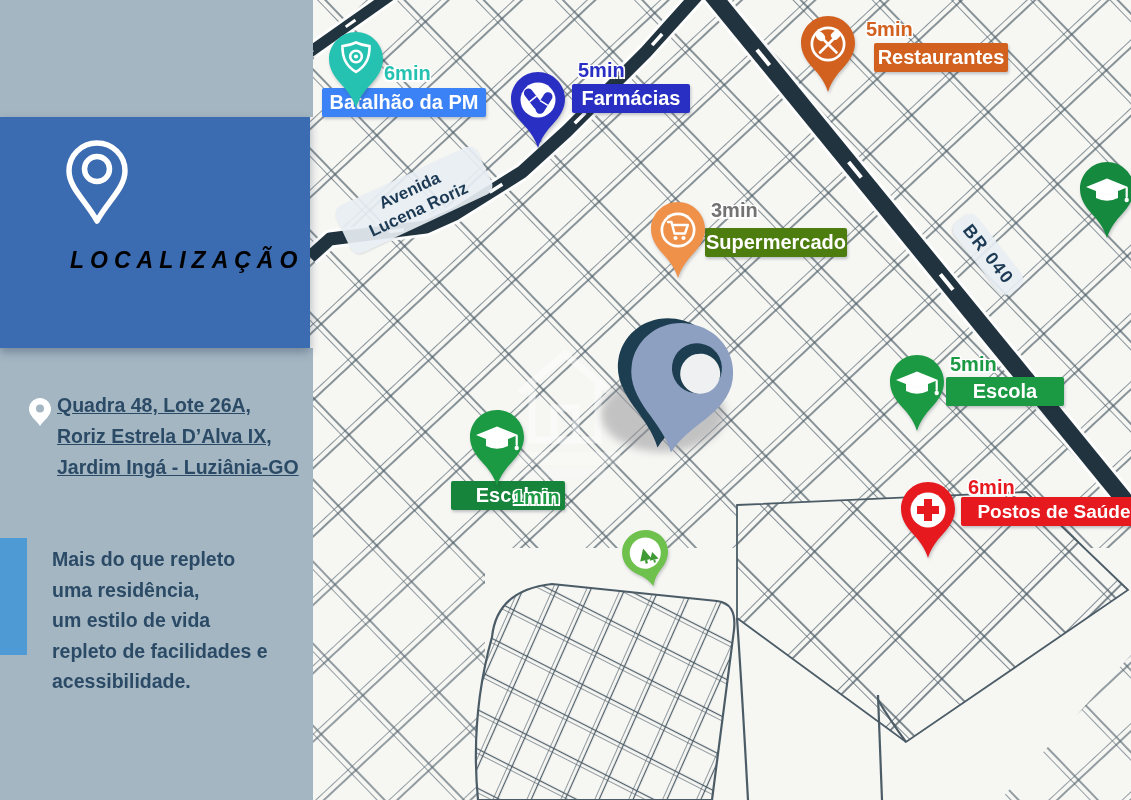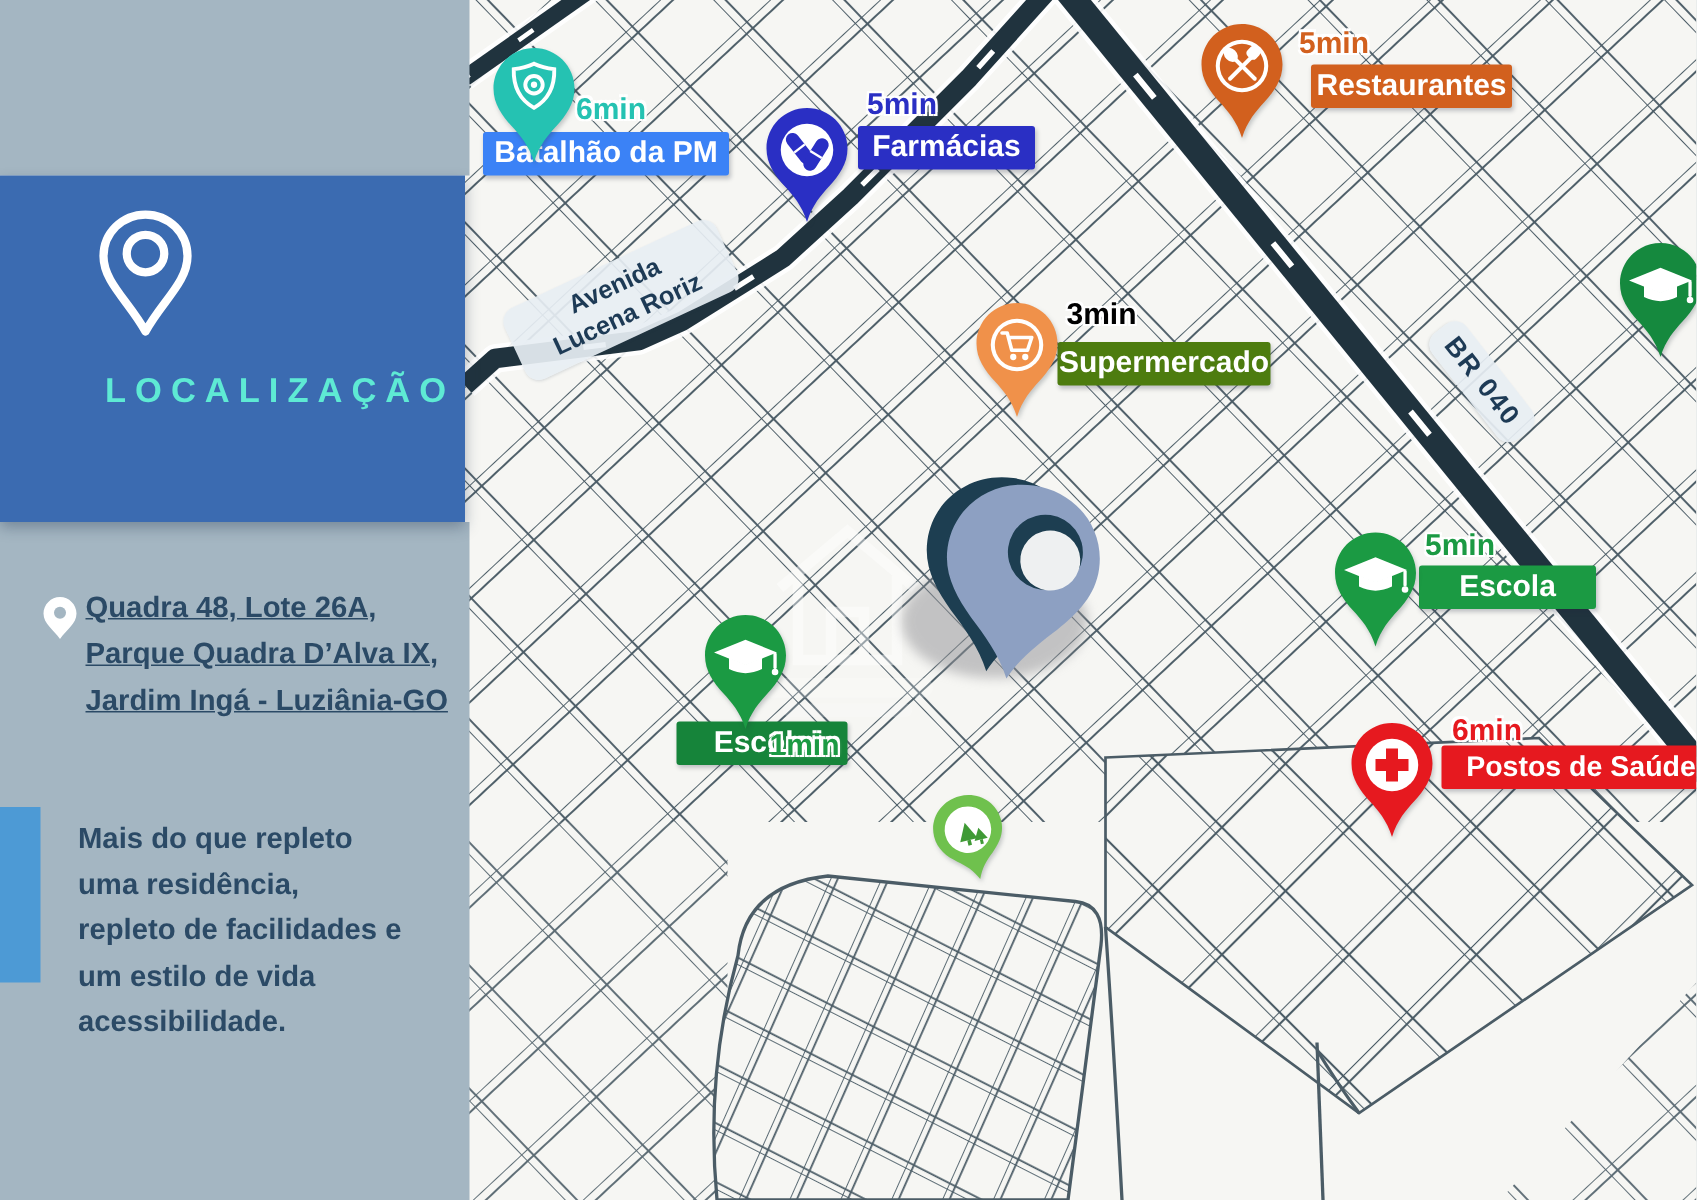--- a/index.html
+++ b/index.html
@@ -36,22 +36,22 @@
   
   #sidebar{position:absolute;left:0;top:0;width:313px;height:800px;z-index:10;}
   #sidebar-top,#sidebar-body{position:absolute;left:0;width:313px;}
   #sidebar-top{top:0;height:117px;}
   #sidebar-body{top:348px;height:452px;}
   #title-panel{
     position:absolute;left:0;top:117px;width:310px;height:231px;z-index:11;
     box-shadow:0 4px 9px rgba(25,45,75,.35);
   }
   #title-pin{position:absolute;left:64px;top:22px;}
-  #title-text{position:absolute;left:70px;top:126px;color:#5eead4;font-weight:bold;
-    font-size:23px;letter-spacing:6px;line-height:34px;}
+  #title-text{position:absolute;left:70px;top:126px;color:#000000;font-weight:bold;
+    font-size:23px;letter-spacing:6px;line-height:34px;font-style:italic;}
   #address{position:absolute;left:57px;top:390px;width:252px;z-index:12;
     font-size:19.5px;line-height:31px;font-weight:600;text-decoration:underline;}
   #address-pin{position:absolute;left:28px;top:397px;z-index:12;}
   #accent-bar{position:absolute;left:0;top:538px;width:27px;height:117px;z-index:12;}
   #tagline{position:absolute;left:52px;top:544px;width:252px;z-index:12;
     font-size:19.5px;line-height:30.5px;font-weight:600;}
   #tagline b{font-weight:bold;}
   .line{display:block;}
 </style>
 </head>
@@ -226,21 +226,21 @@
   <svg class="pin" style="left:648px;top:200px;" width="60" height="84">
     <use href="#pin-shape" fill="#f0914a"></use>
     <circle cx="30" cy="30" r="17.5" fill="#fff"></circle>
     <circle cx="30" cy="30" r="14.8" fill="#f0914a"></circle>
     <g stroke="#fff" stroke-width="2.4" fill="none" stroke-linejoin="round" stroke-linecap="round">
       <path d="M20 22h3.5l3 11.5H37l2.8-8.5H24.5"></path>
     </g>
     <circle cx="27.5" cy="38" r="2.1" fill="#fff"></circle>
     <circle cx="35.5" cy="38" r="2.1" fill="#fff"></circle>
   </svg>
-  <div class="t-badge" style="left: 711px; top: 199px; color: #000000;">3min</div>
+  <div class="t-badge" style="left: 711px; top: 199px; color: #737373;">3min</div>
 
   <div class="banner" style="left: 946px; top: 377px; width: 102px; background-color: rgb(27, 154, 67);">Escola</div>
   <svg class="pin" style="left:887px;top:353px;" width="60" height="84">
     <use href="#pin-shape" fill="#1b9a43"></use>
     <g fill="#fff">
       <polygon points="30,18.5 51,27 30,35.5 9,27"></polygon>
       <path d="M19,30.5 L19,38 Q30,43.5 41,38 L41,30.5 L30,35 Z"></path>
       <rect x="48.6" y="27" width="2.2" height="11" rx="1"></rect>
       <circle cx="49.7" cy="40" r="2.2"></circle>
     </g>
@@ -305,27 +305,27 @@
         <span class="line">LOCALIZAÇÃO</span>
       </div>
     </div>
 
     <svg id="address-pin" width="24" height="30">
       <path d="M12 1C6 1 1 6 1 12c0 7 7 11 11 17 4-6 11-10 11-17 0-6-5-11-11-11z" fill="#fff"></path>
       <circle cx="12" cy="11.5" r="4" fill="#a4b6c2"></circle>
     </svg>
     <div id="address" style="color: rgb(43, 74, 102);">
       <span class="line">Quadra 48, Lote 26A,</span>
-      <span class="line">Parque Quadra D’Alva IX,</span>
+      <span class="line">Roriz Estrela D’Alva IX,</span>
       <span class="line">Jardim Ingá - Luziânia-GO</span>
     </div>
 
     <div id="accent-bar" style="background-color: rgb(77, 154, 213);"></div>
     <div id="tagline" style="color: rgb(43, 74, 102);">
       <span class="line">Mais do que repleto</span>
       <span class="line">uma residência,</span>
+      <span class="line"><span>um </span><b>estilo de vida</b></span>
       <span class="line">repleto de facilidades e</span>
-      <span class="line"><span>um </span><b>estilo de vida</b></span>
       <span class="line">acessibilidade.</span>
     </div>
   </div>
 
 </div>
 
 </body></html>

